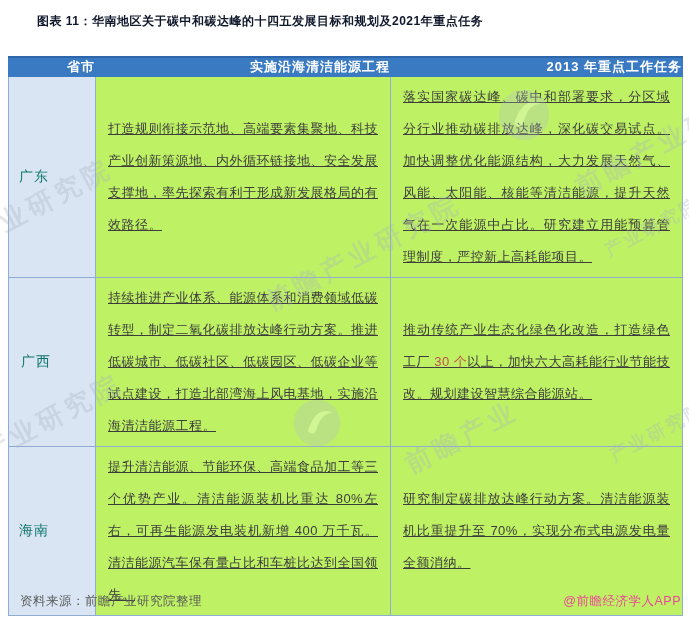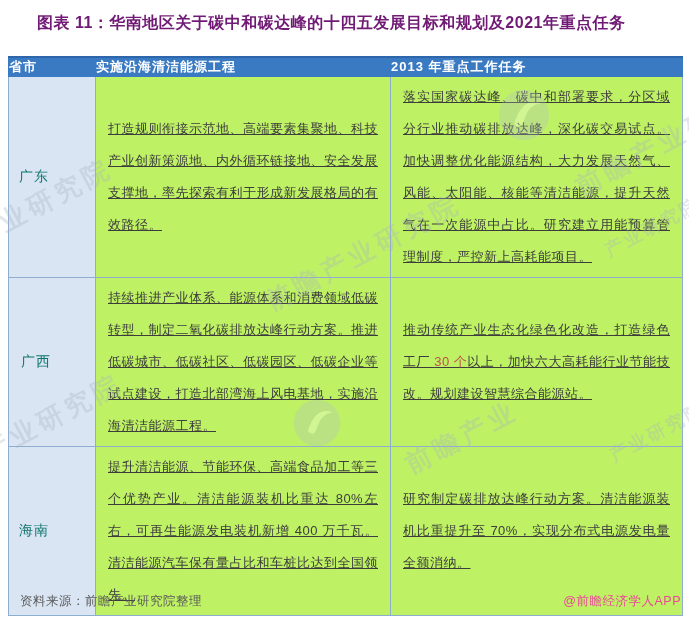--- a/index.html
+++ b/index.html
@@ -6,42 +6,42 @@
   html,body { width:689px; height:620px; }
   body {
     position:relative;
     background:#ffffff;
     font-family:"Liberation Sans", sans-serif;
     overflow:hidden;
   }
   .title {
     position:absolute;
     top:13px; left:37px;
-    font-size:16px;
+    font-size:12px;
     font-weight:bold;
-    color:#701a75;
+    color:#0f172a;
     letter-spacing:0.5px;
     white-space:nowrap;
   }
   table.main {
     position:absolute;
     top:56px; left:8px;
     width:674px;
     border-collapse:collapse;
     table-layout:fixed;
   }
   th {
     background:#3a7ac2;
     border:1px solid #3a7ac2;
     border-top:2px solid #2d66ab;
     color:#ffffff;
     font-size:13px;
     font-weight:bold;
     height:16px;
-    text-align:left;
+    text-align:right;
     letter-spacing:1px;
   }
   td { border:1px solid #8fadd1; vertical-align:middle; }
   tr.r1 td { height:199px; }
   tr.r2 td { height:160px;padding-left:12px; }
   tr.r3 td { height:135px; }
   td.prov {
     background:#d9e5f3;
     font-size:14px;
     color:#0f766e;

